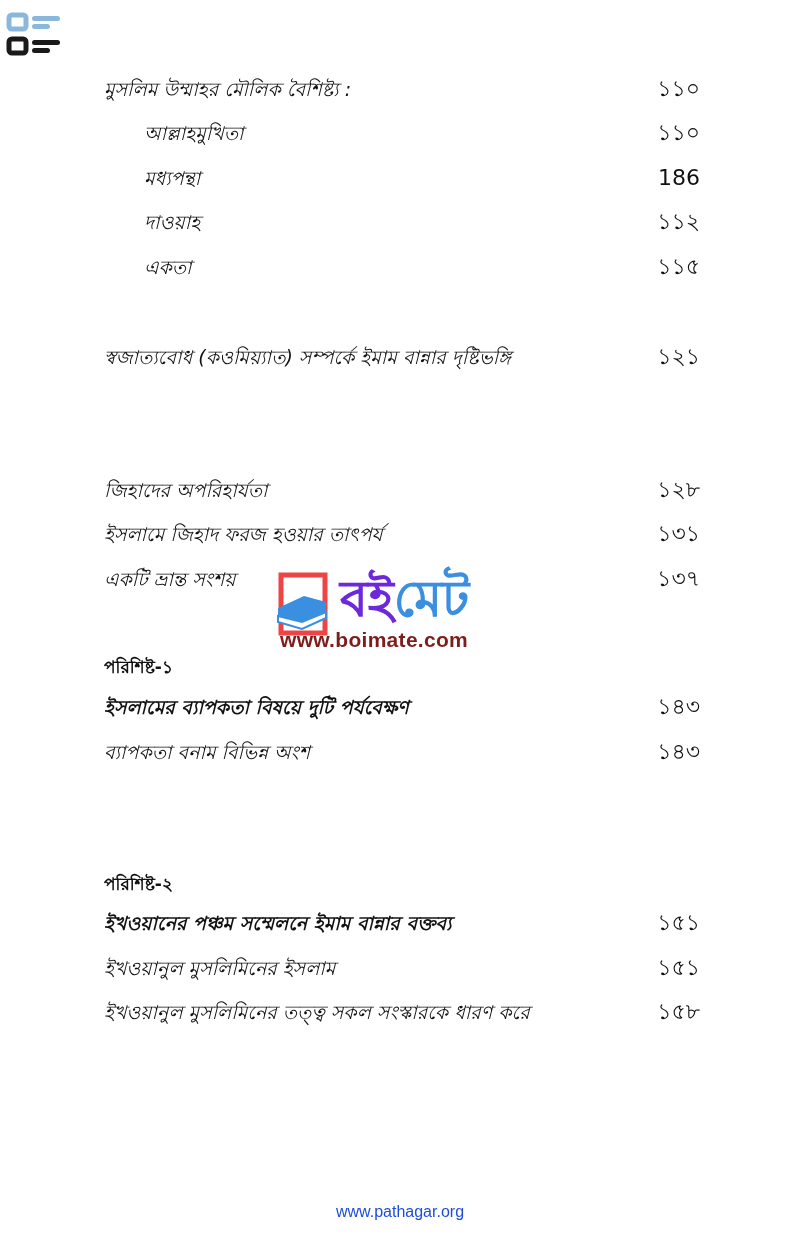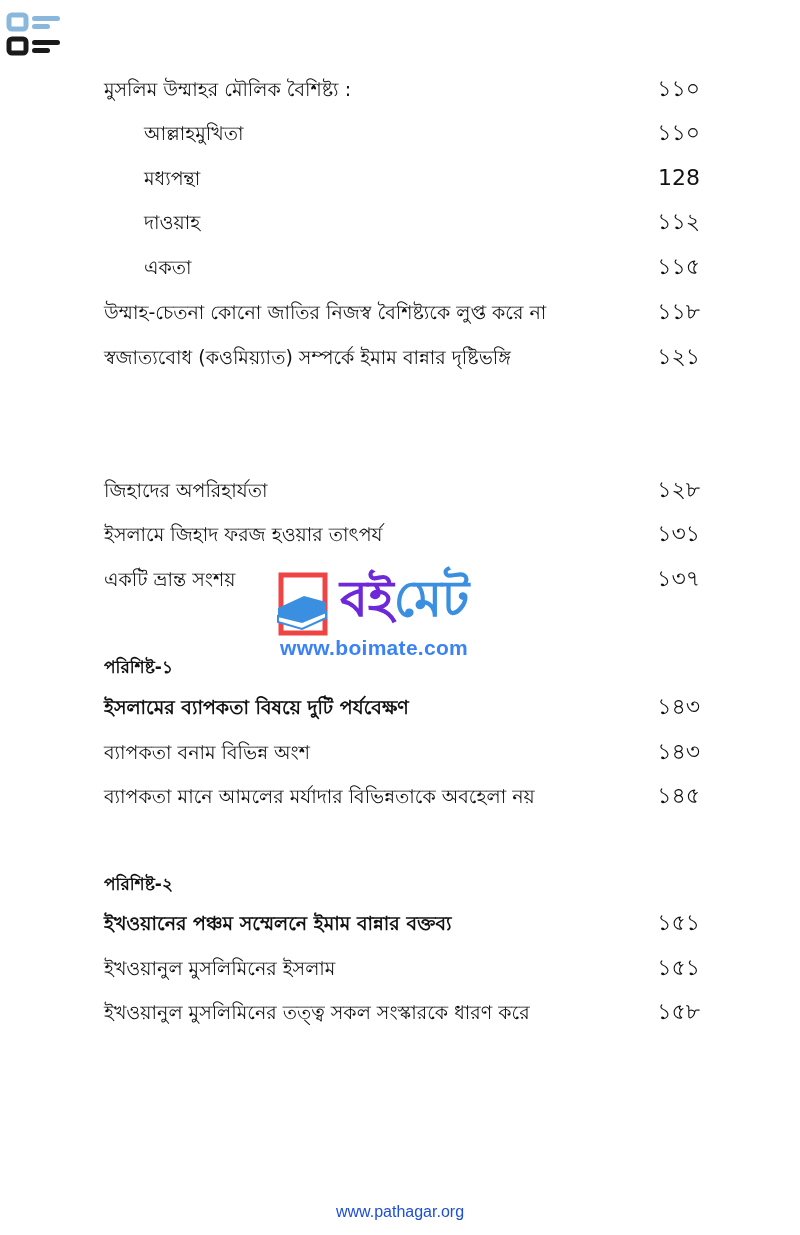--- a/index.html
+++ b/index.html
@@ -37,20 +37,21 @@
       display: flex;
       align-items: center;
       justify-content: space-between;
       font-size: 19px;
       line-height: 30px;
     }
     .toc-row.indent .toc-title { padding-left: 40px; }
     .toc-row.bold .toc-title { font-weight: bold; }
     .toc-title {
       white-space: nowrap;
+      font-style: italic;
     }
     .toc-page {
       white-space: nowrap;
       font-size: 22px;
       text-align: right;
       min-width: 50px;
     }
     .section-label {
       position: absolute;
       left: 104px;
@@ -80,25 +81,25 @@
       font-size: 50px;
       font-weight: bold;
       line-height: 66px;
       white-space: nowrap;
     }
     .wm-word .red { color: #6d28d9; font-family: Liberation Mono, monospace; }
     .wm-word .blue { color: #3b8fe0; }
     .wm-url {
       position: absolute;
       left: 4px;
-      top: 64px;
+      top: 56px;
       font-family: "Liberation Sans", sans-serif;
       font-weight: bold;
       font-size: 21px;
-      color: #3b82f6;
+      color: #7f1d1d;
       letter-spacing: 0.3px;
       white-space: nowrap;
     }
     .footer {
       position: absolute;
       left: 0;
       width: 800px;
       top: 1203px;
       text-align: center;
       font-family: "Liberation Sans", sans-serif;
@@ -123,33 +124,29 @@
   <div class="toc-row" style="top:74px">
     <span class="toc-title">মুসলিম উম্মাহর মৌলিক বৈশিষ্ট্য :</span>
     <span class="toc-page">১১০</span>
   </div>
   <div class="toc-row indent" style="top:118px">
     <span class="toc-title">আল্লাহমুখিতা</span>
     <span class="toc-page">১১০</span>
   </div>
   <div class="toc-row indent" style="top:163px">
     <span class="toc-title">মধ্যপন্থা</span>
-    <span class="toc-page">128</span>
+    <span class="toc-page">186</span>
   </div>
   <div class="toc-row indent" style="top:207px">
     <span class="toc-title">দাওয়াহ</span>
     <span class="toc-page">১১২</span>
   </div>
   <div class="toc-row indent" style="top:252px">
     <span class="toc-title">একতা</span>
     <span class="toc-page">১১৫</span>
-  </div>
-  <div class="toc-row" style="top:297px">
-    <span class="toc-title">উম্মাহ-চেতনা কোনো জাতির নিজস্ব বৈশিষ্ট্যকে লুপ্ত করে না</span>
-    <span class="toc-page">১১৮</span>
   </div>
   <div class="toc-row" style="top:342px">
     <span class="toc-title">স্বজাত্যবোধ (কওমিয়্যাত) সম্পর্কে ইমাম বান্নার দৃষ্টিভঙ্গি</span>
     <span class="toc-page">১২১</span>
   </div>
 
   <div class="toc-row" style="top:475px">
     <span class="toc-title">জিহাদের অপরিহার্যতা</span>
     <span class="toc-page">১২৮</span>
   </div>
@@ -163,24 +160,20 @@
   </div>
 
   <div class="section-label" style="top:654px">পরিশিষ্ট-১</div>
   <div class="toc-row bold" style="top:692px">
     <span class="toc-title">ইসলামের ব্যাপকতা বিষয়ে দুটি পর্যবেক্ষণ</span>
     <span class="toc-page">১৪৩</span>
   </div>
   <div class="toc-row" style="top:737px">
     <span class="toc-title">ব্যাপকতা বনাম বিভিন্ন অংশ</span>
     <span class="toc-page">১৪৩</span>
-  </div>
-  <div class="toc-row" style="top:781px">
-    <span class="toc-title">ব্যাপকতা মানে আমলের মর্যাদার বিভিন্নতাকে অবহেলা নয়</span>
-    <span class="toc-page">১৪৫</span>
   </div>
 
   <div class="section-label" style="top:871px">পরিশিষ্ট-২</div>
   <div class="toc-row bold" style="top:908px">
     <span class="toc-title">ইখওয়ানের পঞ্চম সম্মেলনে ইমাম বান্নার বক্তব্য</span>
     <span class="toc-page">১৫১</span>
   </div>
   <div class="toc-row" style="top:953px">
     <span class="toc-title">ইখওয়ানুল মুসলিমিনের ইসলাম</span>
     <span class="toc-page">১৫১</span>

